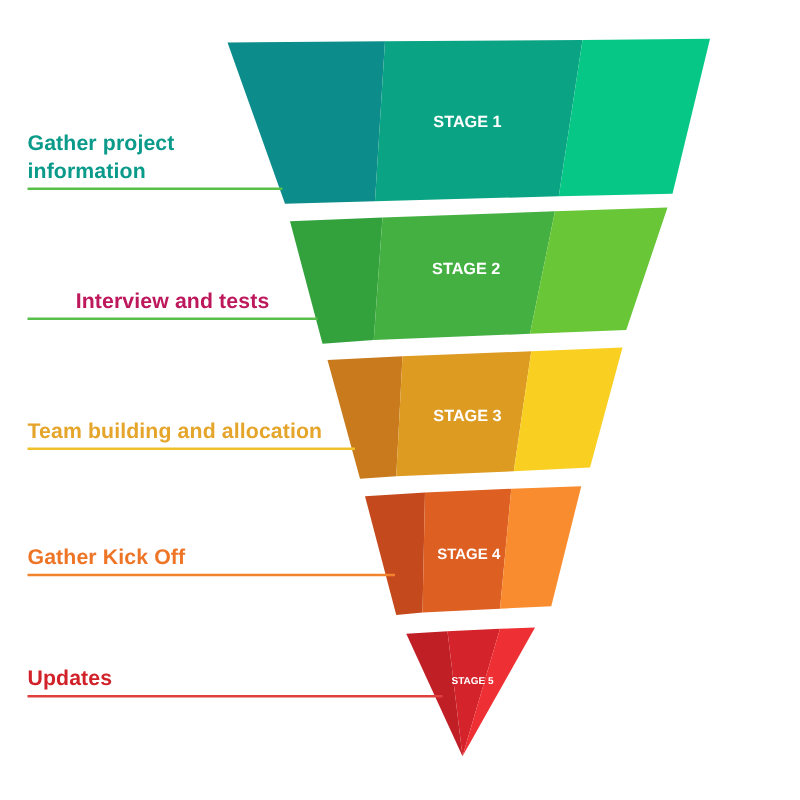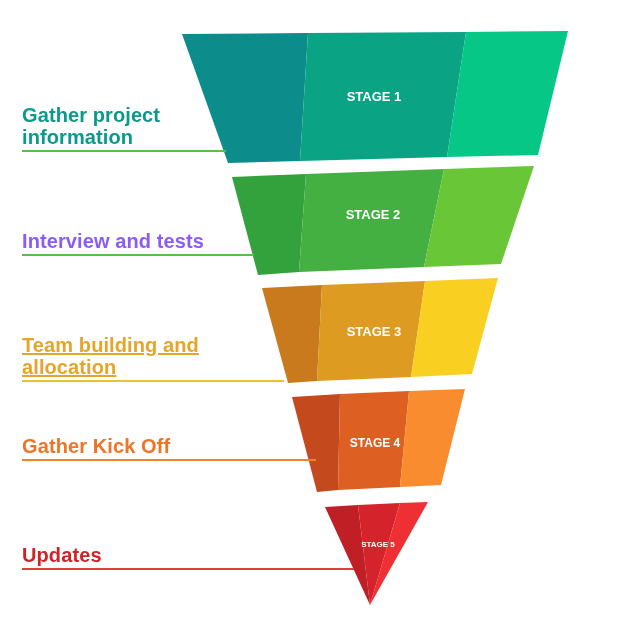--- a/index.html
+++ b/index.html
@@ -40,21 +40,21 @@
     top: 0;
     width: 640px;
     height: 640px;
   }
   .label-group {
     position: absolute;
   }
   .label-text {
     font-family: "Liberation Sans", sans-serif;
     font-weight: bold;
-    font-size: 20px;
+    font-size: 17px;
     line-height: 22px;
     letter-spacing: 0.1px;
     white-space: pre-line;
     margin: 0 0 2px 0;
     padding: 0;
   }
   .label-rule {
     height: 2px;
     width: 100%;
     border: 0;
@@ -108,33 +108,33 @@
 
   <div class="labels-layer">
 
     <div class="label-group" style="left:22px; top:104px; width:204px;">
       <div class="label-text" style="color: rgb(10, 154, 138);">Gather project
 information</div>
       <hr class="label-rule" style="background: rgb(89, 191, 75);">
     </div>
 
     <div class="label-group" style="left:22px; top:230px; width:232px;">
-      <div class="label-text" style="color: #8b5cf6;">Interview and tests</div>
+      <div class="label-text" style="color: #be185d; text-align: center;">Interview and tests</div>
       <hr class="label-rule" style="background: rgb(89, 191, 75);">
     </div>
 
     <div class="label-group" style="left:22px; top:334px; width:262px;">
-      <div class="label-text" style="color: rgb(229, 165, 43); text-decoration: underline;">Team building and allocation</div>
+      <div class="label-text" style="color: rgb(229, 165, 43);">Team building and allocation</div>
       <hr class="label-rule" style="background: rgb(240, 192, 44);">
     </div>
 
     <div class="label-group" style="left:22px; top:435px; width:294px;">
       <div class="label-text" style="color: rgb(238, 116, 38);">Gather Kick Off</div>
       <hr class="label-rule" style="background: rgb(241, 131, 44);">
     </div>
 
-    <div class="label-group" style="left:22px; top:544px; width:332px;">
+    <div class="label-group" style="left:22px; top:532px; width:332px;">
       <div class="label-text" style="color: rgb(210, 34, 41);">Updates</div>
       <hr class="label-rule" style="background: rgb(224, 64, 60);">
     </div>
 
   </div>
 </div>
 
 </body></html>

